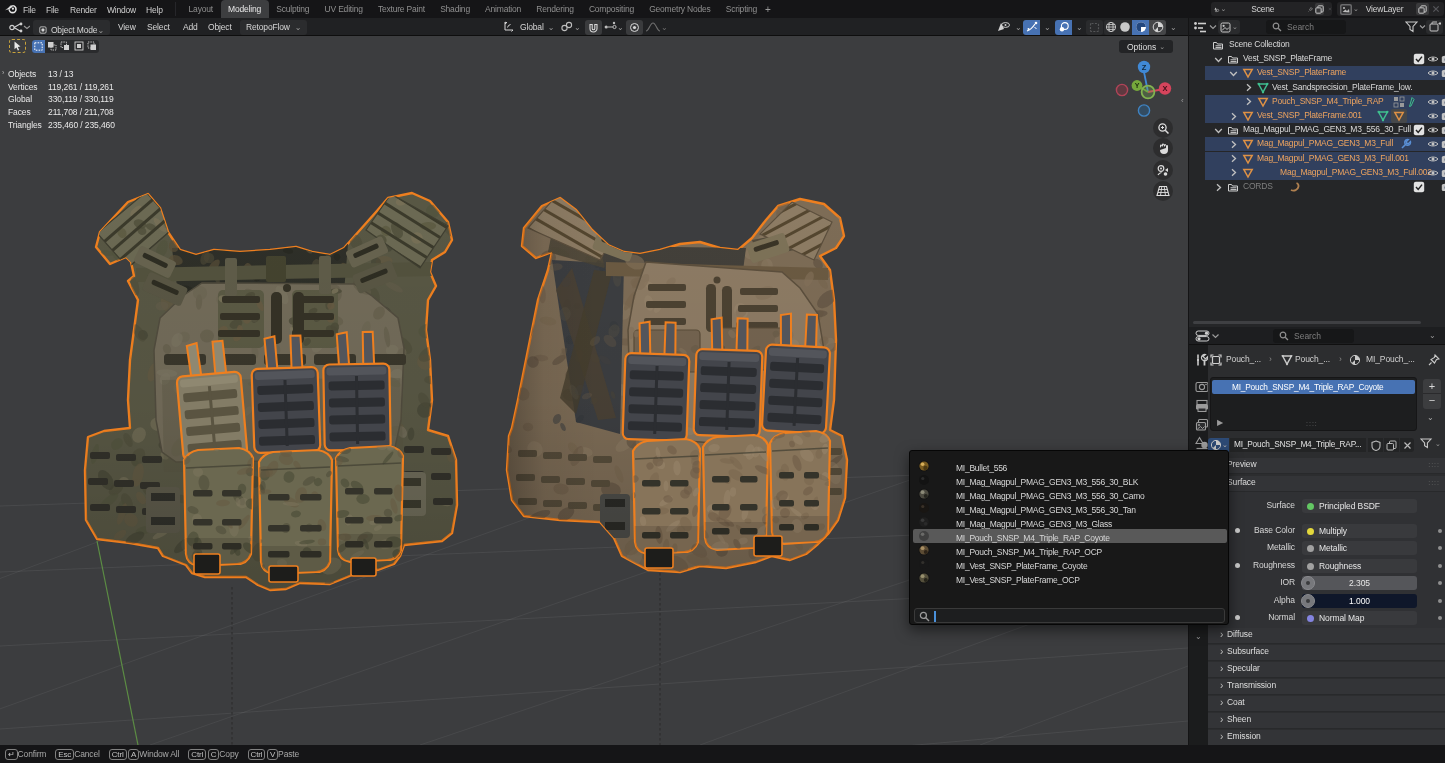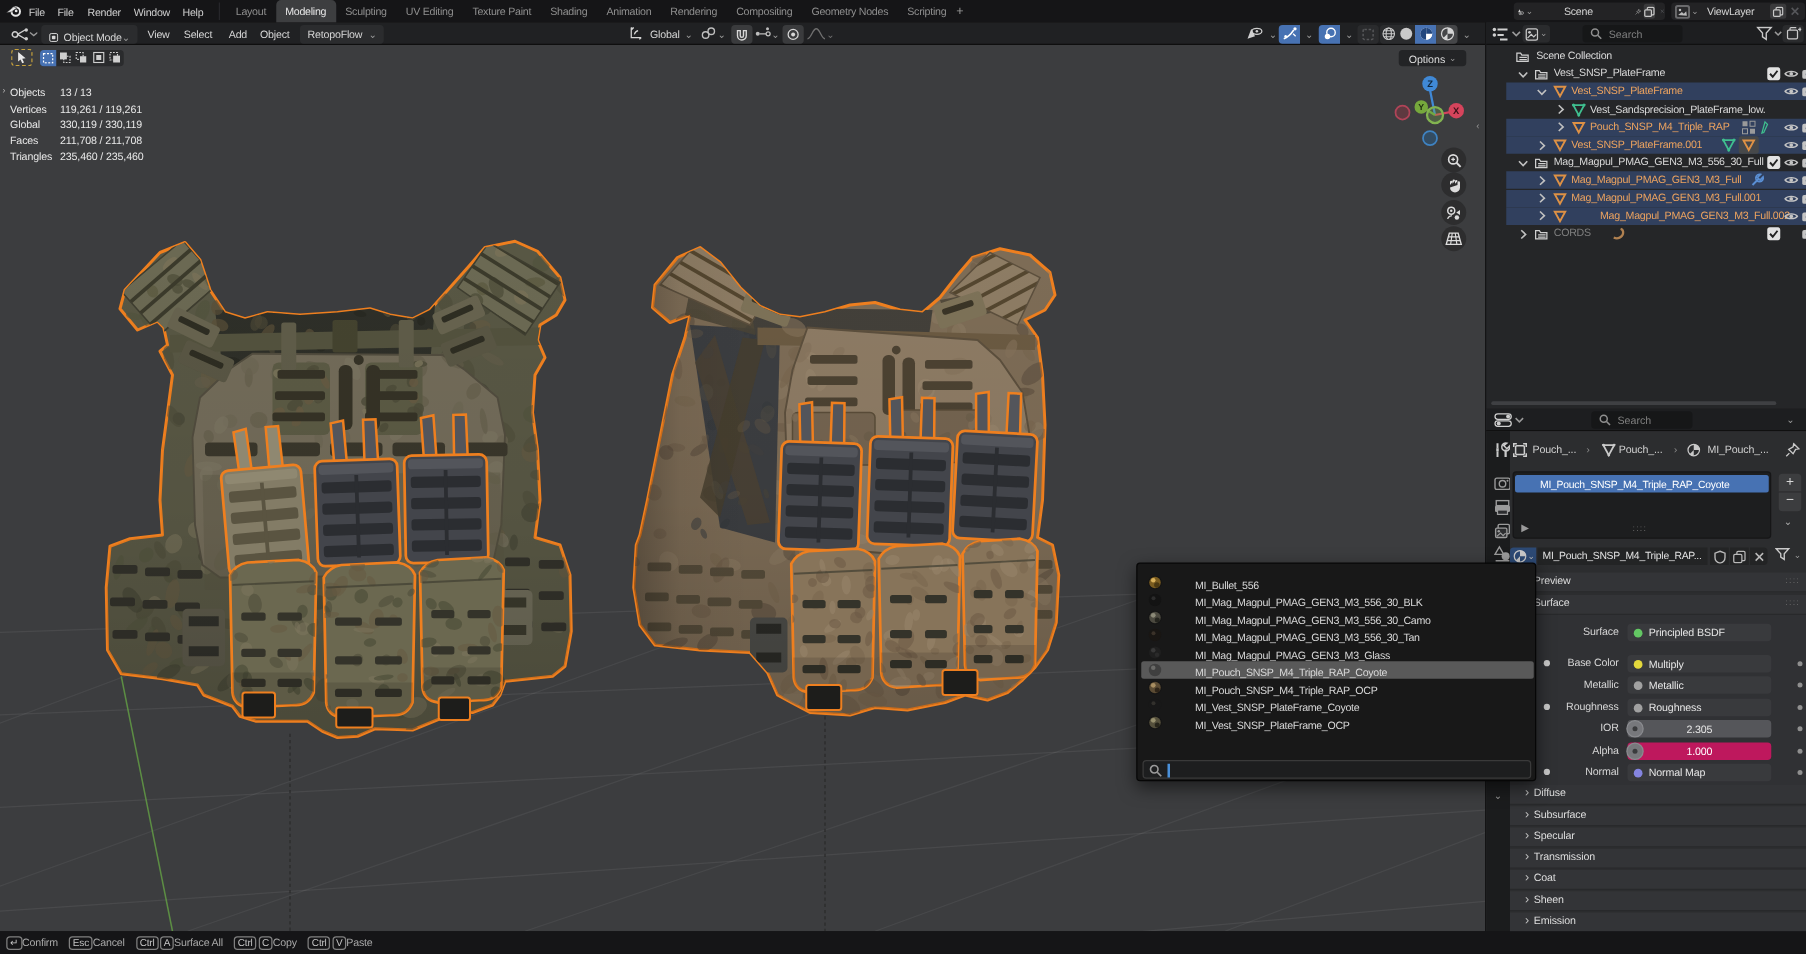--- a/index.html
+++ b/index.html
@@ -1975,21 +1975,21 @@
       <div class="prow" style="top:84px;">
             <span class="plab">IOR</span>
             <div class="pwid slider">
               <i class="sockbtn"></i>
               <span class="ctr">2.305</span>
             </div>
             <i class="rdot"></i>
           </div>
       <div class="prow" style="top:102px;">
             <span class="plab">Alpha</span>
-            <div class="pwid slider" style="background:#be185d;color:#fff;">
+            <div class="pwid slider" style="background:#0f172a;color:#fff;">
               <i class="sockbtn"></i>
               <span class="ctr">1.000</span>
             </div>
             <i class="rdot"></i>
           </div>
       <div class="prow" style="top:119px;">
             <i class="ldot"></i>
             <span class="plab">Normal</span>
             <div class="pwid"><i class="dot" style="background:#8484e0;"></i>Normal Map</div>
             <i class="rdot"></i>
@@ -2026,21 +2026,21 @@
   </div>
 </div>
 
 <div id="statusbar">
   <span class="key" style="margin-left:5px;">↵</span>
       <span>Confirm</span>
   <span class="key" style="margin-left:9px;">Esc</span>
       <span>Cancel</span>
   <span class="key" style="margin-left:9px;">Ctrl</span>
       <span class="key" style="margin-left:1.5px;">A</span>
-      <span>Surface All</span>
+      <span>Window All</span>
   <span class="key" style="margin-left:9px;">Ctrl</span>
       <span class="key" style="margin-left:1.5px;">C</span>
       <span>Copy</span>
   <span class="key" style="margin-left:9px;">Ctrl</span>
       <span class="key" style="margin-left:1.5px;">V</span>
       <span>Paste</span>
 </div>
 
 <div id="matmenu">
   <div class="mrow" style="top:8px;">

